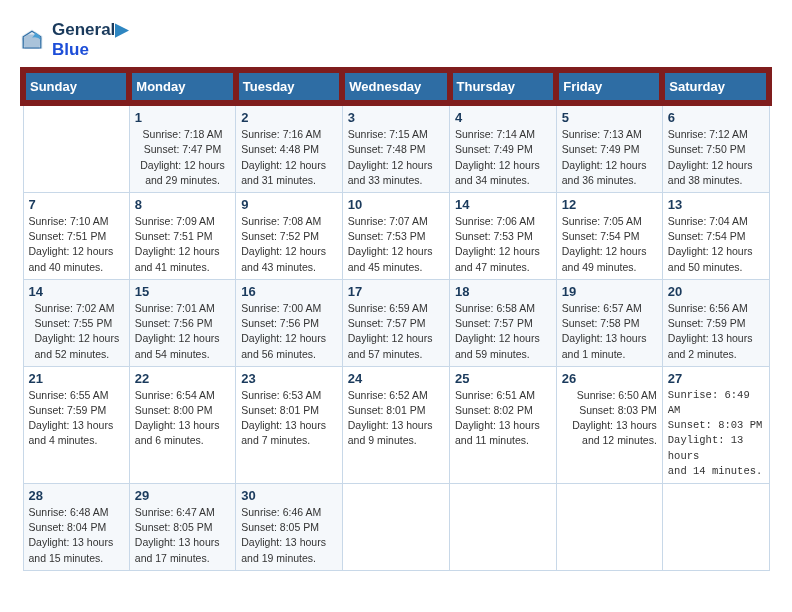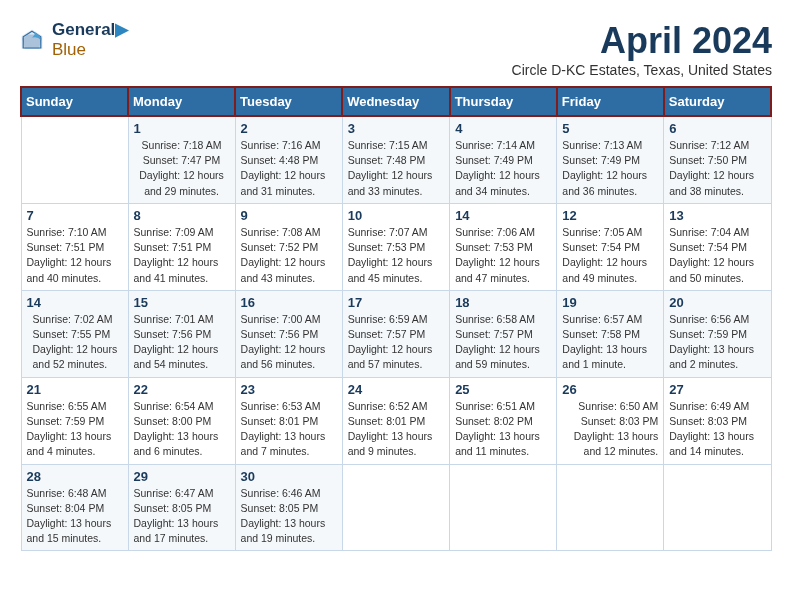--- a/index.html
+++ b/index.html
@@ -42,21 +42,21 @@
       border-collapse: collapse;
       font-size: 11px;
     }
     thead tr th {
       background: #2e6da4;
       color: #fff;
       padding: 6px 4px;
       text-align: left;
       font-size: 13px;
       font-weight: bold;
-      border: 2px solid #7f1d1d;
+      border: 6px solid #7f1d1d;
     }
     tbody tr td {
       border: 1px solid #c8d8e8;
       vertical-align: top;
       padding: 4px 5px;
       width: 108px;
       min-height: 80px;
       background: #fff;
     }
     tbody tr:nth-child(odd) td {
@@ -84,26 +84,22 @@
 <div class="header-logo">
   <div class="logo">
     <svg class="logo-icon" viewBox="0 0 30 30">
       <polygon points="15,2 28,10 28,26 2,26 2,10" fill="#2e6da4" opacity="0.15"></polygon>
       <polygon points="15,4 26,11 26,25 4,25 4,11" fill="none" stroke="#2e6da4" stroke-width="1.5"></polygon>
       <polygon points="20,8 27,13 24,26 6,26 3,13 10,8" fill="#2e6da4" opacity="0.3"></polygon>
       <path d="M18 5 Q25 8 26 15 Q22 10 15 12 Q20 8 18 5Z" fill="#4a9fd4"></path>
     </svg>
     <div>
       <div style="font-size:17px;font-weight:bold;color:#1a3a5c;line-height:1.15;">General<span style="color:#2e86c1;">▶</span></div>
-      <div style="font-size:17px;font-weight:normal;color:#a16207;line-height:1.15;">Blue</div>
+      <div style="font-size:17px;font-weight:bold;color:#1d4ed8;line-height:1.15;">Blue</div>
     </div>
-  </div>
-  <div class="title-block">
-    <div class="month-title">April 2024</div>
-    <div class="subtitle">Circle D-KC Estates, Texas, United States</div>
   </div>
 </div>
 
 <table>
   <thead>
     <tr>
     <th>Sunday</th>
         <th>Monday</th>
         <th>Tuesday</th>
         <th>Wednesday</th>
@@ -298,21 +294,21 @@
         </td>
         <td>
           <span class="day-num">26</span>
           <div class="day-info" style="white-space: pre-line; text-align: right;">Sunrise: 6:50 AM
 Sunset: 8:03 PM
 Daylight: 13 hours
 and 12 minutes.</div>
         </td>
         <td>
           <span class="day-num">27</span>
-          <div class="day-info" style="white-space: pre-line;">Sunrise: 6:49 AM
+          <div class="day-info" style="white-space: pre-line; font-family: Liberation Mono, monospace;">Sunrise: 6:49 AM
 Sunset: 8:03 PM
 Daylight: 13 hours
 and 14 minutes.</div>
         </td>
       </tr>
       <tr>
         <td>
           <span class="day-num">28</span>
           <div class="day-info" style="white-space: pre-line;">Sunrise: 6:48 AM
 Sunset: 8:04 PM

